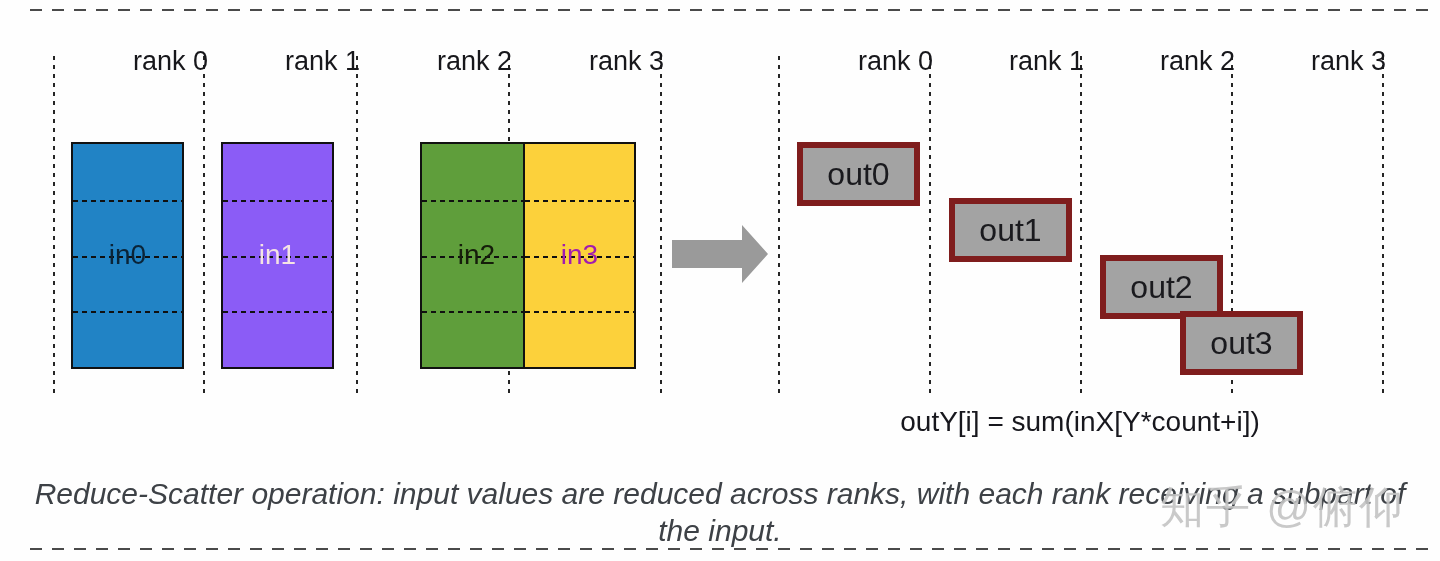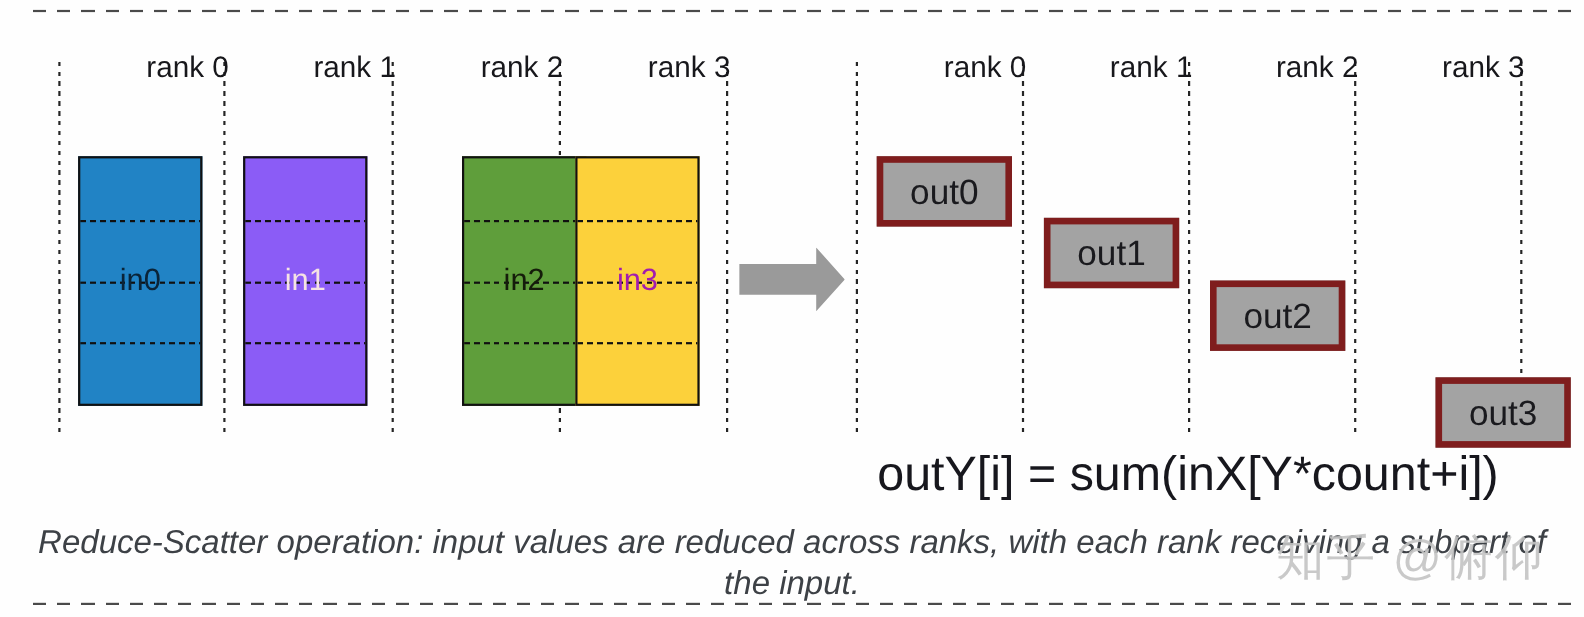--- a/index.html
+++ b/index.html
@@ -20,21 +20,21 @@
   .d1{top:25%;} .d2{top:50%;} .d3{top:75%;}
   .bar-label{position:absolute;top:50%;left:0;width:100%;transform:translateY(-54%);
              text-align:center;font-size:28px;}
 
   .outbox{position:absolute;width:111px;height:52px;background:#a3a3a3;border:6px solid #7f1d1d;
           text-align:center;line-height:52px;font-size:32px;color:#1a1a1e;}
 
   .arrow{position:absolute;left:672px;top:225px;}
 
   .formula{position:absolute;left:778px;top:406px;width:604px;text-align:center;
-           font-size:44px;color:#17171d;white-space:nowrap;}
+           font-size:28px;color:#17171d;white-space:nowrap;}
 
   .caption{position:absolute;left:0;width:1440px;text-align:center;font-style:italic;
            font-size:30px;color:#3d4146;white-space:nowrap;}
   .cap1{top:477px;} .cap2{top:514px;}
 
   .watermark{position:absolute;left:1160px;top:478px;font-size:44px;color:#c4c4c4;
              opacity:.9;letter-spacing:2px;white-space:nowrap;}
 </style>
 </head>
 <body>
@@ -93,21 +93,21 @@
   <div class="vsep" style="left:1382px;"></div>
 
   <div class="rank-label" style="left:773px;">rank 0</div>
   <div class="rank-label" style="left:924px;">rank 1</div>
   <div class="rank-label" style="left:1075px;">rank 2</div>
   <div class="rank-label" style="left:1226px;">rank 3</div>
 
   <div class="outbox" style="left:797px;top:142px;">out0</div>
   <div class="outbox" style="left:949px;top:198px;">out1</div>
   <div class="outbox" style="left:1100px;top:255px;">out2</div>
-  <div class="outbox" style="left:1305px;top:311px;margin-top:32px;">out3</div>
+  <div class="outbox" style="left:1180px;top:311px;">out3</div>
 
   <div class="formula">outY[i] = sum(inX[Y*count+i])</div>
 
   <div class="caption cap1">Reduce-Scatter operation: input values are reduced across ranks, with each rank receiving a subpart of</div>
   <div class="caption cap2">the input.</div>
 
   <div class="watermark">知乎 @俯仰</div>
 
 </div>
 

